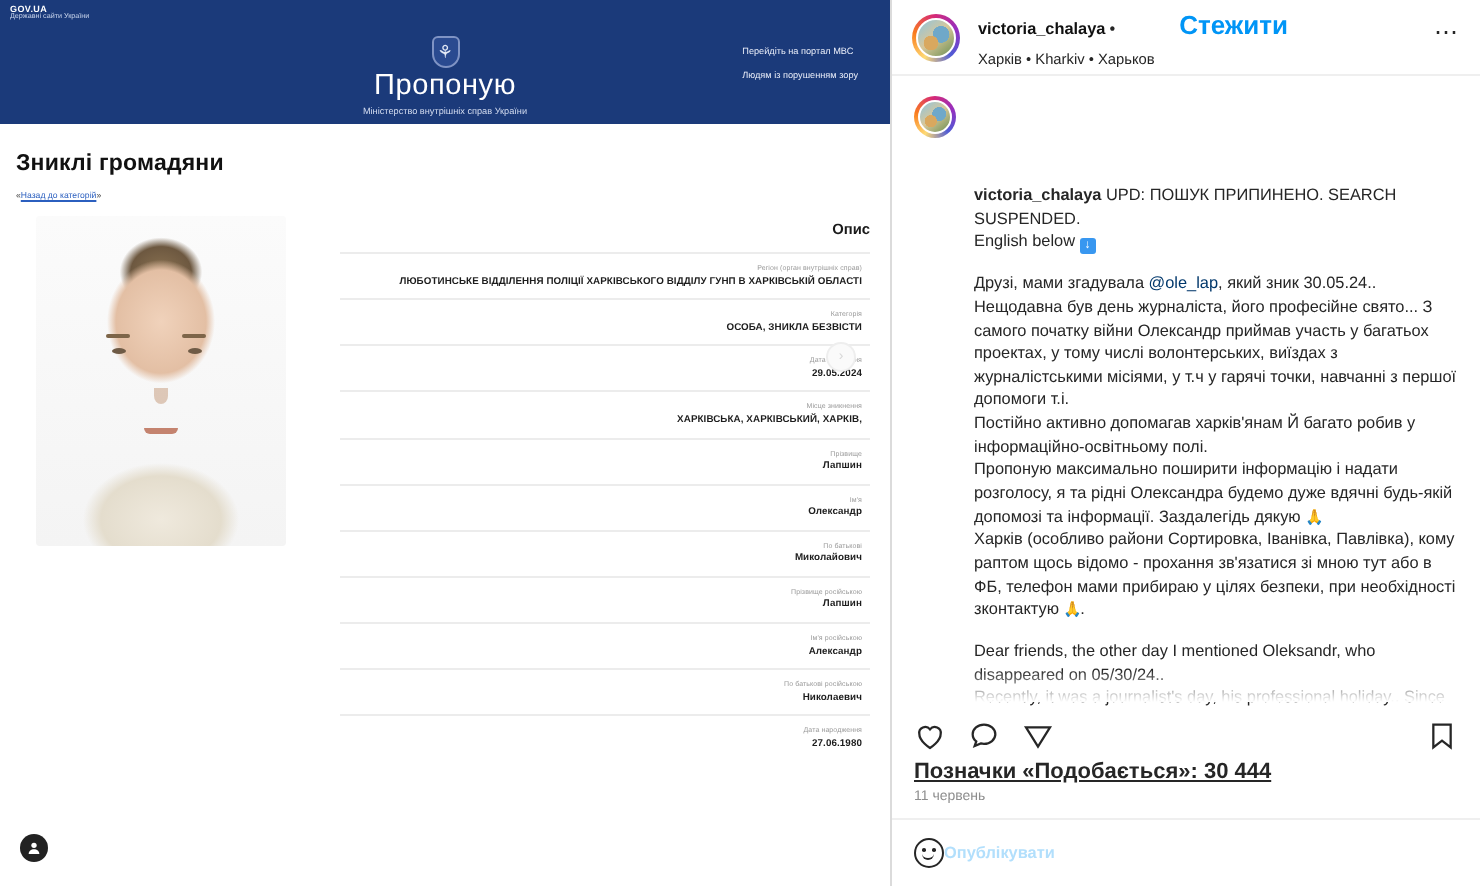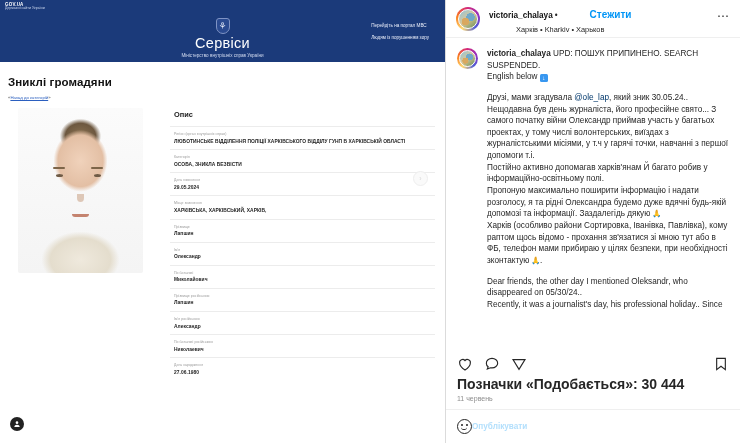--- a/index.html
+++ b/index.html
@@ -38,21 +38,21 @@
   .gov-links a {
     display: block; font-size: 4.6px; color: #eaeefa;
     text-decoration: none; margin-bottom: 7px; white-space: nowrap;
   }
 
   .gov-body { padding: 14px 0 0 8px; position: relative; height: 381px; }
   .page-title { font-size: 11.5px; font-weight: bold; color: #111; letter-spacing: .1px; }
   .back-row { margin-top: 7px; font-size: 4.3px; color: #555; }
   .back-row a { color: #2b5fbf; text-decoration: underline; }
 
-  .gov-content { display: flex; margin-top: 8px; }
+  .gov-content { display: flex; margin-top: 8px; text-align: right; }
   .photo-col { width: 162px; padding-left: 10px; }
   .photo {
     width: 125px; height: 165px; border-radius: 2px;
     background:
       radial-gradient(ellipse 30% 26% at 50% 32%, #f0d2bb 0%, #e3bfa4 60%, rgba(227,191,164,0) 72%),
       radial-gradient(ellipse 22% 14% at 50% 17%, #8a7252 0%, #6d5840 55%, rgba(109,88,64,0) 75%),
       radial-gradient(ellipse 40% 22% at 50% 92%, #efe9dd 0%, #e4ddcd 60%, rgba(228,221,205,0) 78%),
       linear-gradient(#fbfbfb, #f4f4f4);
     position: relative; overflow: hidden;
   }
@@ -99,43 +99,43 @@
     width: 20px; height: 20px; border-radius: 50%; border: 1.4px solid #fff;
     background:
       radial-gradient(circle at 36% 64%, #d9a85f 0 22%, rgba(217,168,95,0) 23%),
       radial-gradient(circle at 64% 40%, #6fa8c9 0 26%, rgba(111,168,201,0) 27%),
       linear-gradient(140deg, #8ec4de 0%, #d8c79a 48%, #6b8f52 100%);
   }
   .avatar-ring.sm .avatar-inner { width: 17.5px; height: 17.5px; }
   .ig-head-txt { margin-left: 9px; line-height: 1.28; }
   .ig-user { font-size: 8.2px; font-weight: bold; color: #111; }
   .ig-dot { font-size: 8.2px; color: #262626; margin: 0 2px; }
-  .ig-follow { font-size: 10px; font-weight: bold; color: #0095f6; cursor: pointer; padding-left: 30px; }
-  .ig-loc { font-size: 7.4px; color: #262626; margin-top: 1px; text-align: center; }
+  .ig-follow { font-size: 13px; font-weight: bold; color: #0095f6; cursor: pointer; padding-left: 30px; }
+  .ig-loc { font-size: 7.4px; color: #262626; margin-top: 1px; }
   .ig-more { margin-left: auto; font-size: 12px; color: #262626; letter-spacing: 1px;
              line-height: 4px; padding-bottom: 6px; cursor: pointer; }
 
   .ig-caption { flex: 1; overflow: hidden; padding: 10px 11px 0 11px; display: flex; }
-  .cap-body { margin-left: 9px; font-size: 8.2px; line-height: 1.42; color: #262626; }
+  .cap-body { margin-left: 9px; font-size: 8.2px; line-height: 1.42; color: #262626; margin-top: 44px; }
   .cap-user { font-weight: bold; color: #262626; }
   .cap-mention { color: #00376b; }
   .cap-p { margin-top: 9px; }
   .em-down { display: inline-block; width: 8px; height: 8px; border-radius: 1.5px;
              background: #3897f0; color: #fff; font-size: 6px; text-align: center;
              line-height: 8px; vertical-align: -1px; }
   .em-pray { color: #9a86c9; letter-spacing: -1px; font-size: 7.5px; }
 
   .ig-fade { position: absolute; left: 1px; right: 0; height: 16px;
              background: linear-gradient(rgba(255,255,255,0), #fff); pointer-events: none; }
 
   .ig-actions { display: flex; align-items: center; padding: 6px 11px 2px 11px; flex-shrink: 0; }
   .ig-actions svg { width: 16px; height: 16px; stroke: #262626; stroke-width: 1.7; fill: none; margin-right: 11px; cursor: pointer; }
   .ig-actions .save { margin-left: auto; margin-right: 0; }
 
-  .ig-likes { padding: 2px 11px 0 11px; font-size: 14px; font-weight: bold; color: #262626; }
+  .ig-likes { padding: 2px 11px 0 11px; font-size: 11px; font-weight: bold; color: #262626; text-decoration: underline; }
   .ig-date { padding: 3px 11px 7px 11px; font-size: 7px; color: #8e8e8e; }
 
   .ig-comment { border-top: 1px solid #efefef; height: 34px; display: flex;
                 align-items: center; padding: 0 11px; flex-shrink: 0; }
   .emoji-btn { width: 15px; height: 15px; border-radius: 50%; border: 1.3px solid #262626;
                position: relative; flex-shrink: 0; cursor: pointer; }
   .emoji-btn::before, .emoji-btn::after { content: ""; position: absolute; width: 1.8px; height: 1.8px;
                border-radius: 50%; background: #262626; top: 4px; }
   .emoji-btn::before { left: 3.3px; } .emoji-btn::after { right: 3.3px; }
   .emoji-mouth { position: absolute; width: 6px; height: 3px; border-radius: 0 0 6px 6px;
@@ -154,21 +154,21 @@
 
     <div class="gov-topbar">
       <div class="govua">
         <div class="govua-main">GOV.UA</div>
         <div class="govua-sub">Державні сайти України</div>
       </div>
     </div>
 
     <div class="gov-header">
       <div class="emblem">⚘</div>
-      <div class="gov-title">Сервіси</div>
+      <div class="gov-title">Пропоную</div>
       <div class="gov-sub">Міністерство внутрішніх справ України</div>
       <div class="gov-links">
         <a href="#">Перейдіть на портал МВС</a>
         <a href="#">Людям із порушенням зору</a>
       </div>
     </div>
 
     <div class="gov-body">
       <div class="page-title">Зниклі громадяни</div>
       <div class="back-row">

